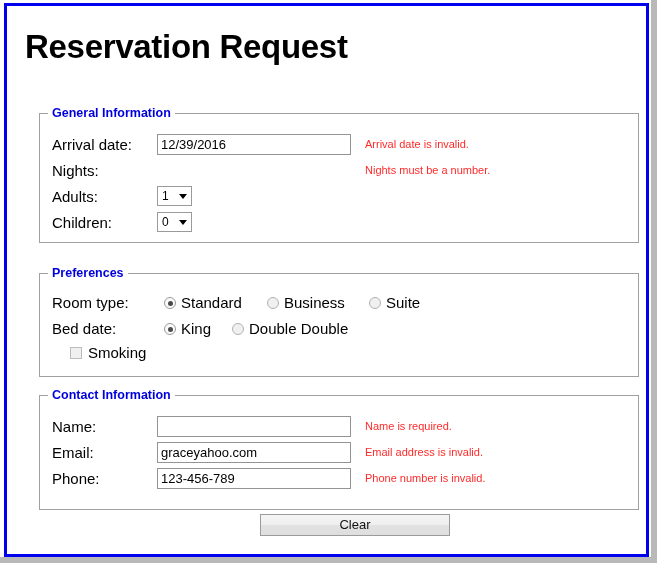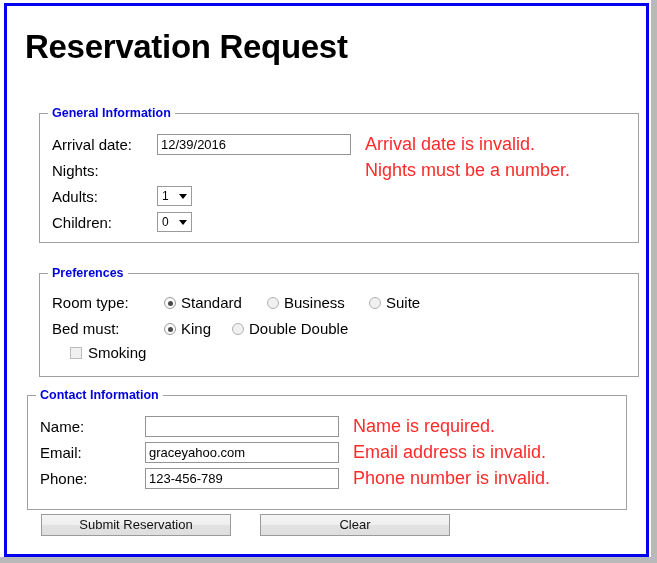--- a/index.html
+++ b/index.html
@@ -80,21 +80,21 @@
     margin-left: 8px;
     padding: 0 4px;
     font-size: 12.5px;
     font-weight: bold;
     color: #0000dd;
     font-family: "Liberation Sans", sans-serif;
   }
 
   #fs-general   { left: 20px; top: 88px;  width: 600px; height: 137px; }
   #fs-prefs     { left: 20px; top: 248px; width: 600px; height: 111px; }
-  #fs-contact   { left: 8px; top: 370px; width: 600px; height: 122px; }
+  #fs-contact   { left: 20px; top: 370px; width: 600px; height: 122px; }
 
   .group-body {
     position: relative;
     width: 100%;
     height: 100%;
   }
 
   
   .row {
     position: absolute;
@@ -114,21 +114,21 @@
   }
   .ctrl {
     position: absolute;
     left: 117px;
     top: 0;
   }
   .errmsg {
     position: absolute;
     left: 325px;
     top: 0;
-    font-size: 18px;
+    font-size: 11px;
     color: #ff2a2a;
     line-height: 21px;
     white-space: nowrap;
     font-family: "Liberation Sans", sans-serif;
   }
 
   input.textbox {
     box-sizing: border-box;
     width: 194px;
     height: 21px;
@@ -296,21 +296,21 @@
           </span>
           <span class="opt" style="left:227px;">
             <span class="radio"></span><span>Business</span>
           </span>
           <span class="opt" style="left:329px;">
             <span class="radio"></span><span>Suite</span>
           </span>
         </div>
 
         <div class="row" style="top:38px;">
-          <span class="flabel">Bed must:</span>
+          <span class="flabel">Bed date:</span>
           <span class="opt" style="left:124px;">
             <span class="radio checked"></span><span>King</span>
           </span>
           <span class="opt" style="left:192px;">
             <span class="radio"></span><span>Double Double</span>
           </span>
         </div>
 
         <div class="row" style="top:62px;">
           <span class="opt" style="left:30px;">
@@ -345,17 +345,16 @@
           <span class="flabel">Phone:</span>
           <span class="ctrl">
             <input class="textbox" type="text" value="123-456-789" style="">
           </span>
           <span class="errmsg">Phone number is invalid.</span>
         </div>
 
       </div>
     </fieldset>
 
-    <button id="btn-submit" class="btn">Submit Reservation</button>
     <button id="btn-clear" class="btn">Clear</button>
 
   </div>
 </div>
 
 </body></html>

